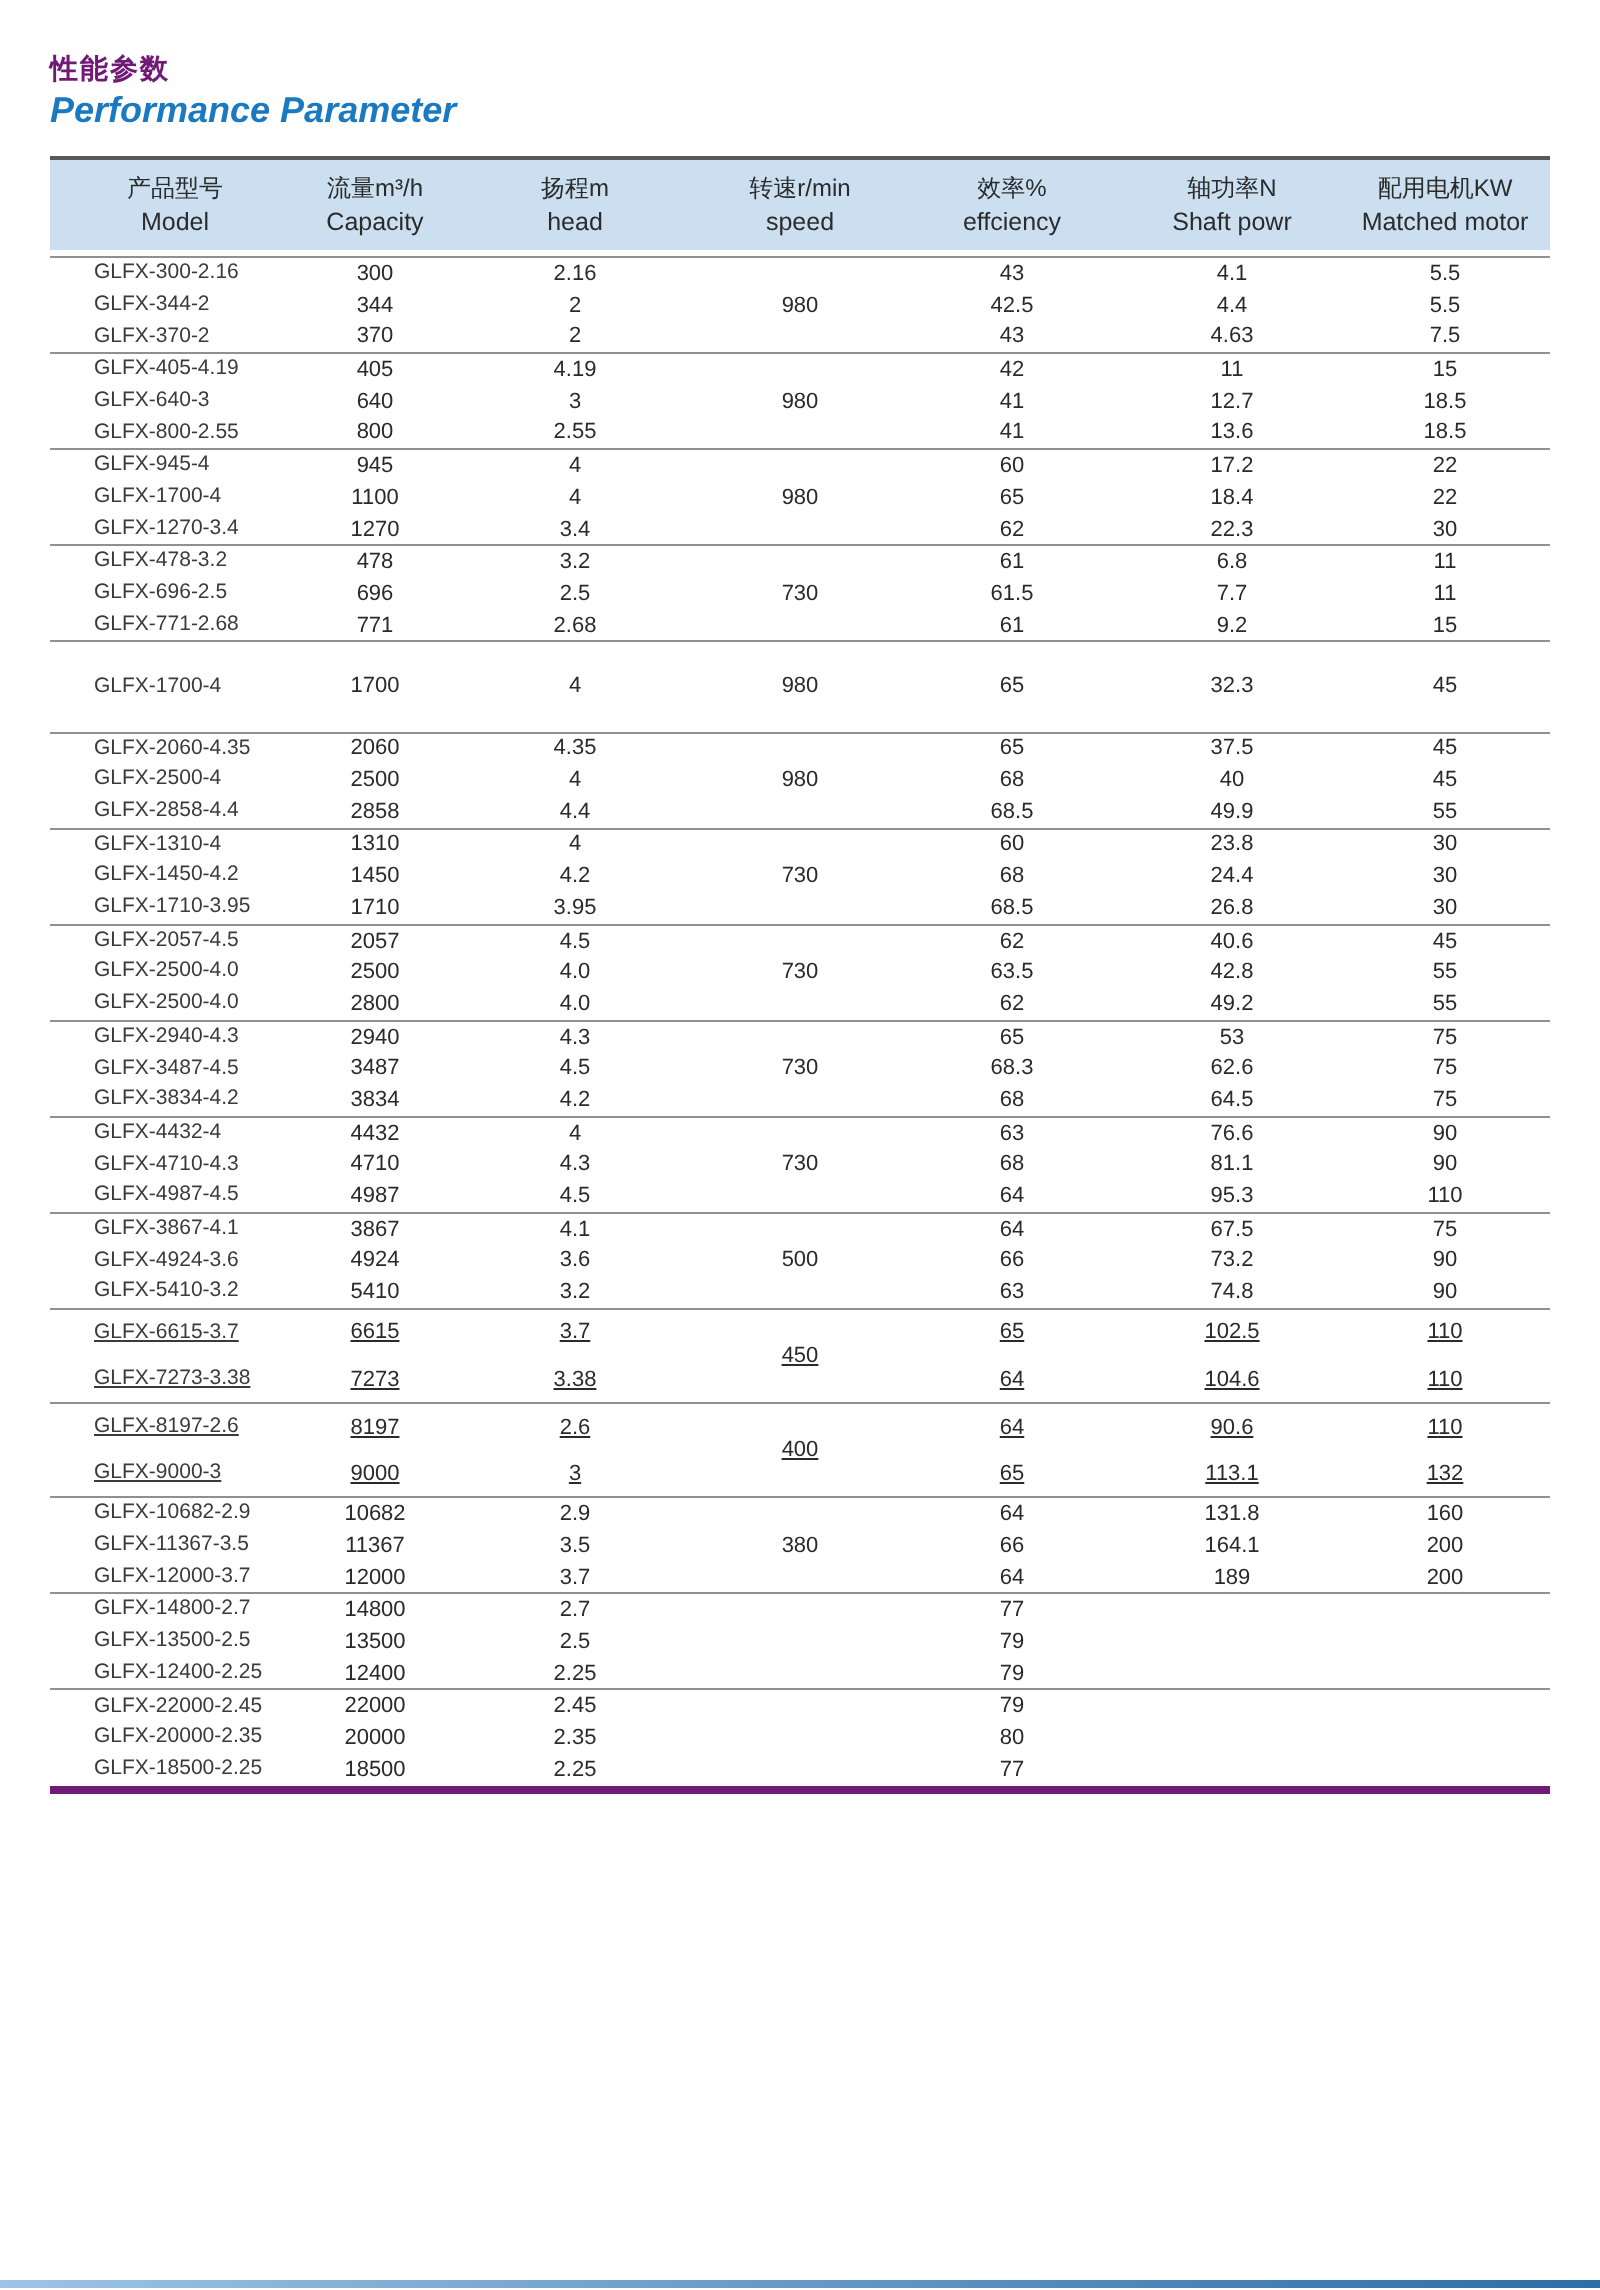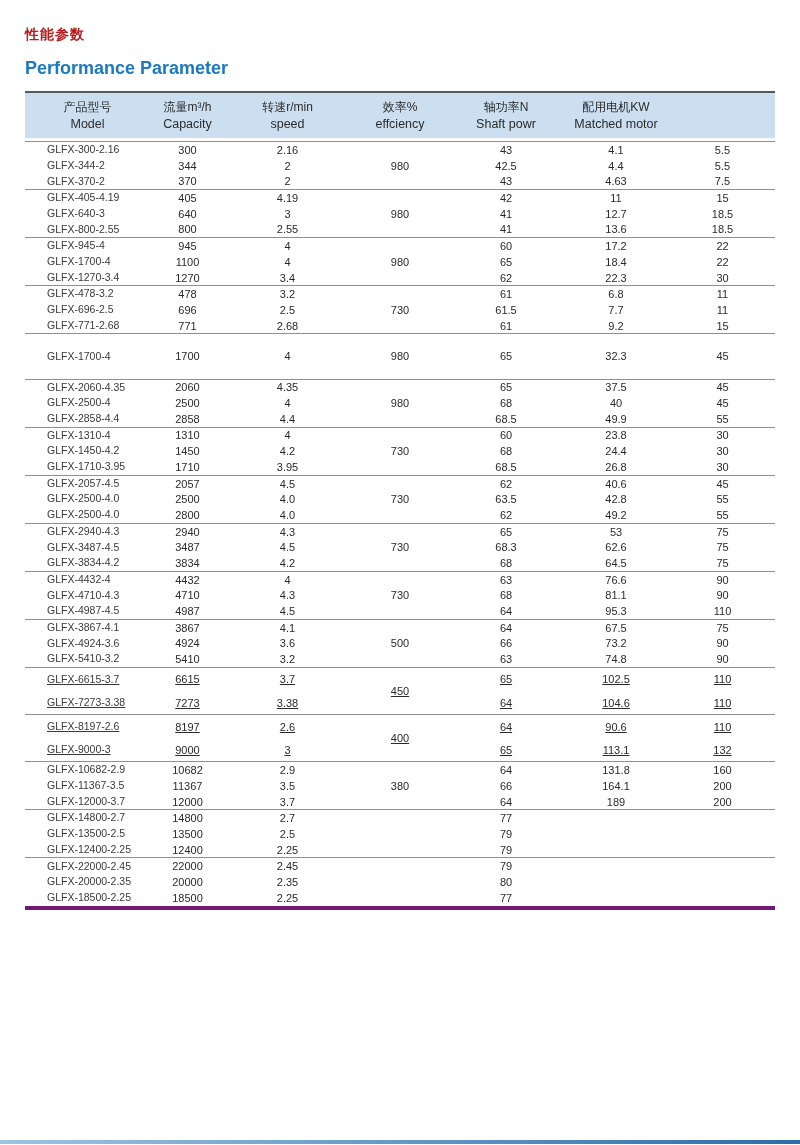--- a/index.html
+++ b/index.html
@@ -7,32 +7,33 @@
   body {
     width: 800px; height: 1145px;
     background: #ffffff;
     font-family: "Liberation Sans", "DejaVu Sans", sans-serif;
     position: relative;
     overflow: hidden;
   }
   .page { padding: 26px 25px 0 25px; }
 
   .title-zh {
-    color: #b91c1c;
+    color: #701a75;
     font-size: 14px;
     font-weight: bold;
     letter-spacing: 1px;
     line-height: 1.2;
   }
   .title-en {
     color: #1a79c0;
     font-size: 18px;
     font-weight: bold;
     line-height: 1.2;
-    margin-top: 15px;
+    margin-top: 2px;
+    font-style: italic;
   }
 
   .table-wrap { margin-top: 12px; width: 750px; }
 
   .thead {
     display: grid;
     grid-template-columns: 125px 75px 125px 100px 112px 108px 105px;
     background: #cbdff1;
     border-top: 2px solid #58585a;
     padding: 7px 0 6px 0;
@@ -102,20 +103,24 @@
 
   <div class="table-wrap">
     <div class="thead">
       <div class="th">
         <span class="zh">产品型号</span>
         <span class="en">Model</span>
       </div>
       <div class="th">
         <span class="zh">流量m³/h</span>
         <span class="en">Capacity</span>
+      </div>
+      <div class="th">
+        <span class="zh">扬程m</span>
+        <span class="en">head</span>
       </div>
       <div class="th">
         <span class="zh">转速r/min</span>
         <span class="en">speed</span>
       </div>
       <div class="th">
         <span class="zh">效率%</span>
         <span class="en">effciency</span>
       </div>
       <div class="th">

